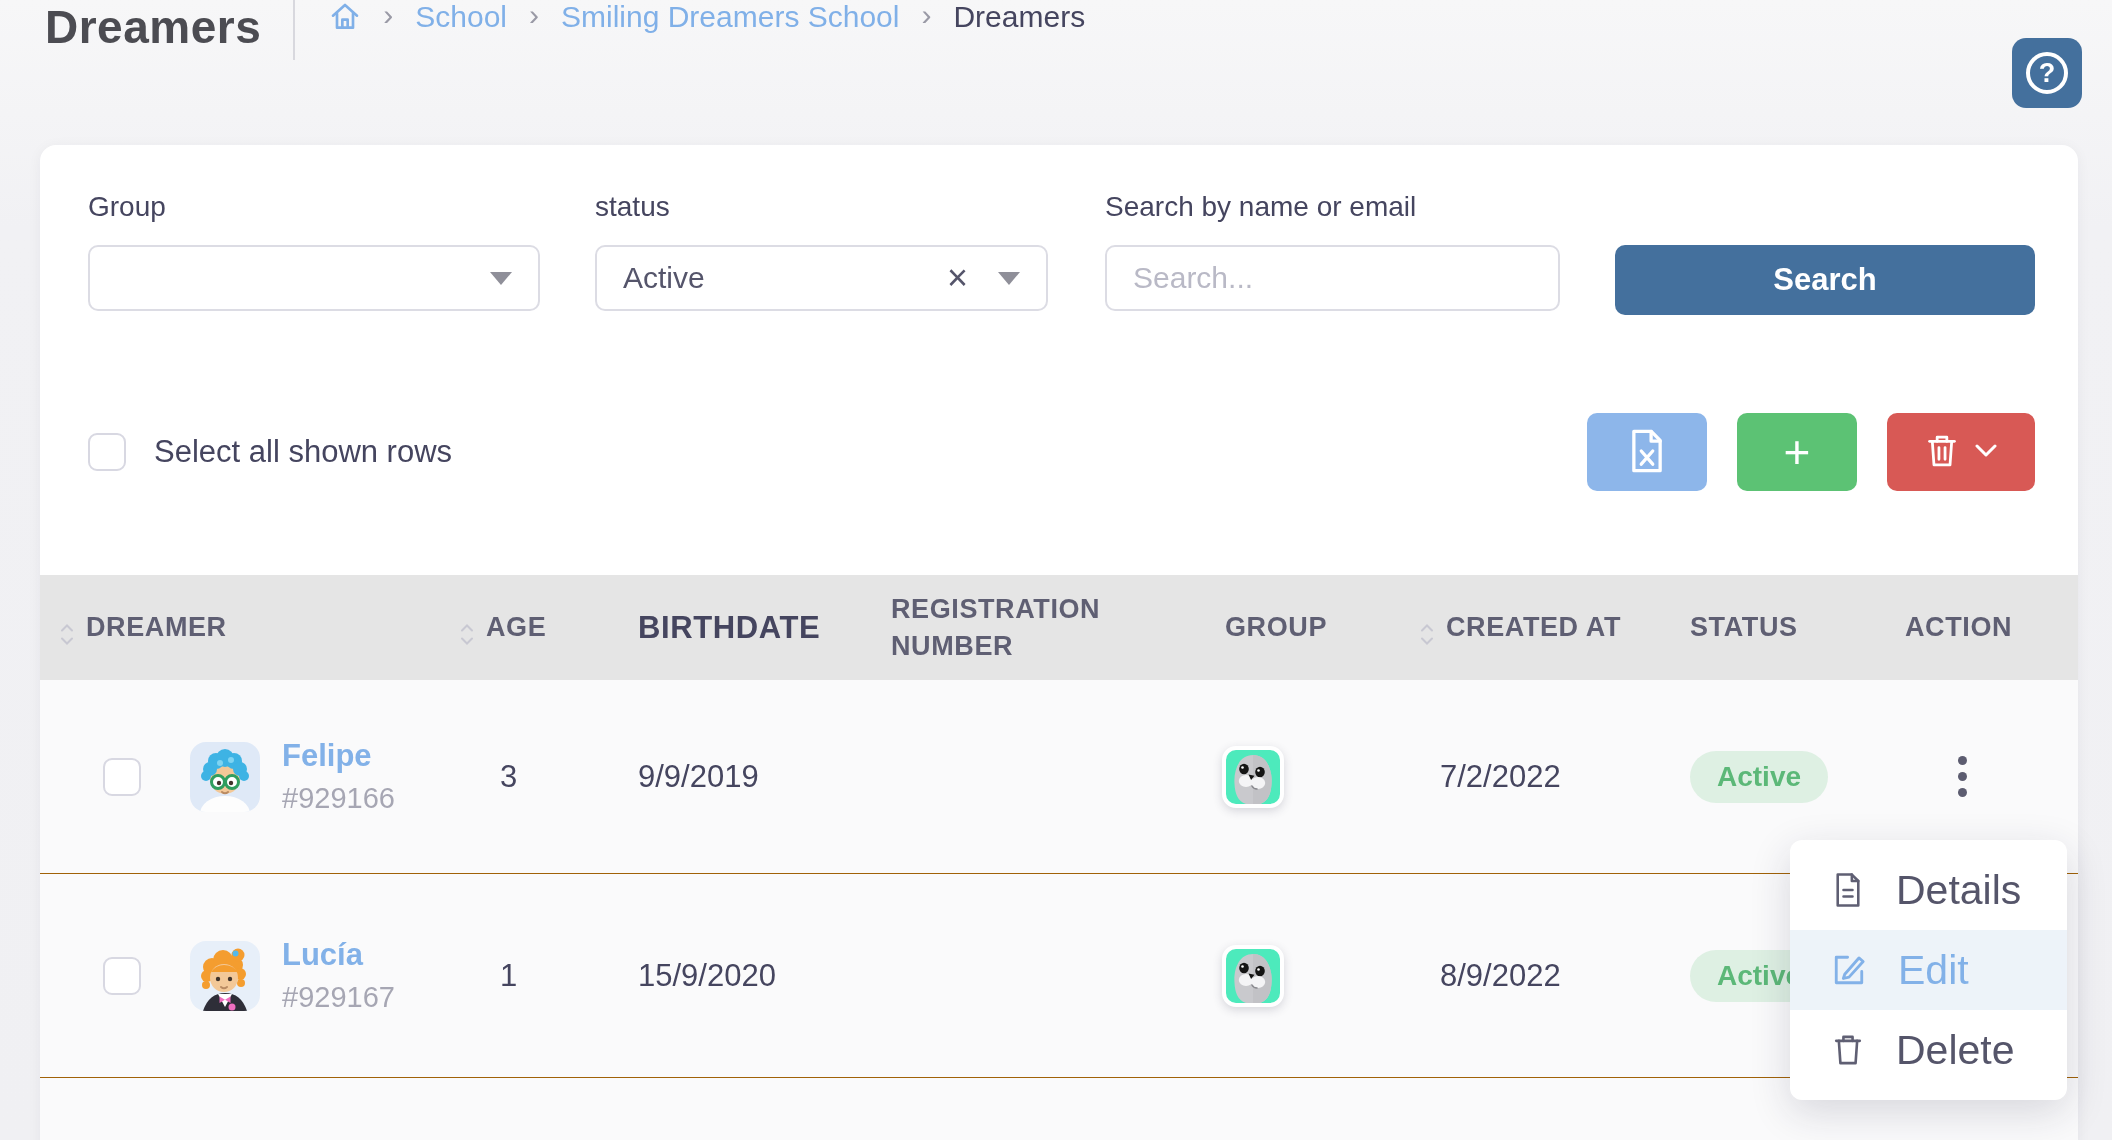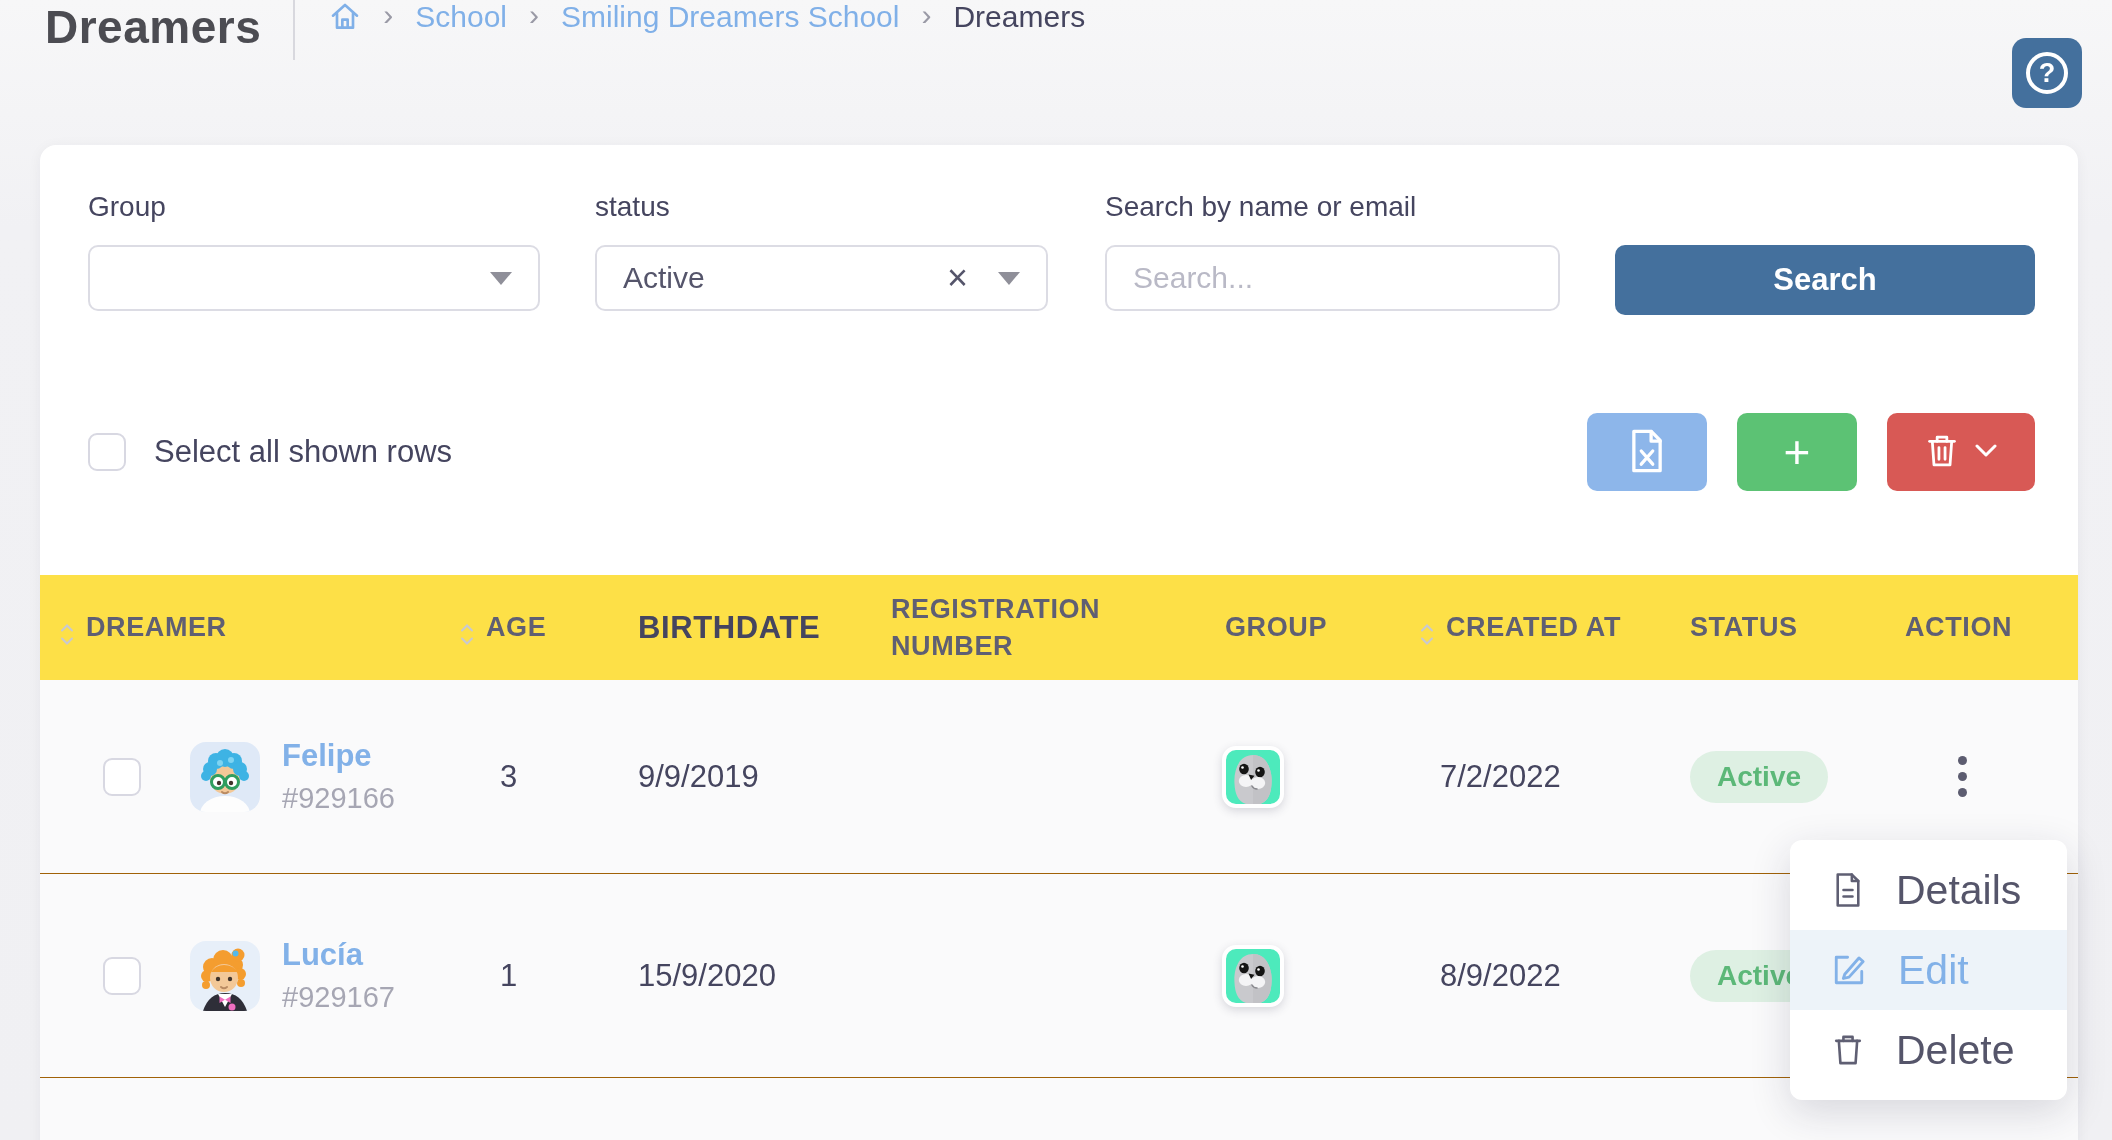--- a/index.html
+++ b/index.html
@@ -77,21 +77,21 @@
   .btn-add    { width:120px; background:#5cc274; color:#fff; font-size:46px; font-weight:400; line-height:1; }
   .btn-delete { width:148px; background:#d85955; gap:16px; }
 
   
   .table { position:absolute; top:430px; left:0; right:0; bottom:0; background:#fafafb; }
   .grid-row {
     display:grid;
     grid-template-columns:400px 160px 255px 335px 210px 255px 215px 1fr;
     padding-left:20px; align-items:center;
   }
-  .thead { height:105px; background:#fde047; }
+  .thead { height:105px; background:#e5e5e5; }
   .th { font-size:27px; font-weight:bold; letter-spacing:.6px; color:#5f5f73; display:flex; align-items:center; }
   .th-reg { max-width:250px; line-height:1.35; }
   .sort { display:inline-flex; flex-direction:column; gap:5px; margin-right:12px; margin-top:14px; cursor:pointer; }
   .row { background:#fafafb; border-bottom:1px solid #a16207; }
   .row-1 { height:194px; }
   .row-2 { height:204px; }
   .cell-dreamer { display:flex; align-items:center; padding-left:43px; }
   .cell-dreamer .checkbox { margin-right:49px; }
   .kid-avatar { width:70px; height:70px; border-radius:16px; overflow:hidden; flex:none; }
   .kid-avatar.felipe { background:#dfe9f7; }

